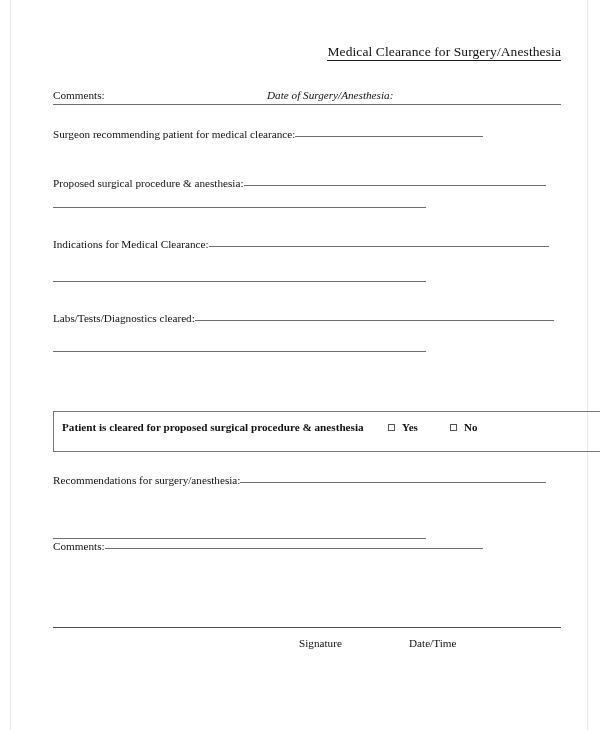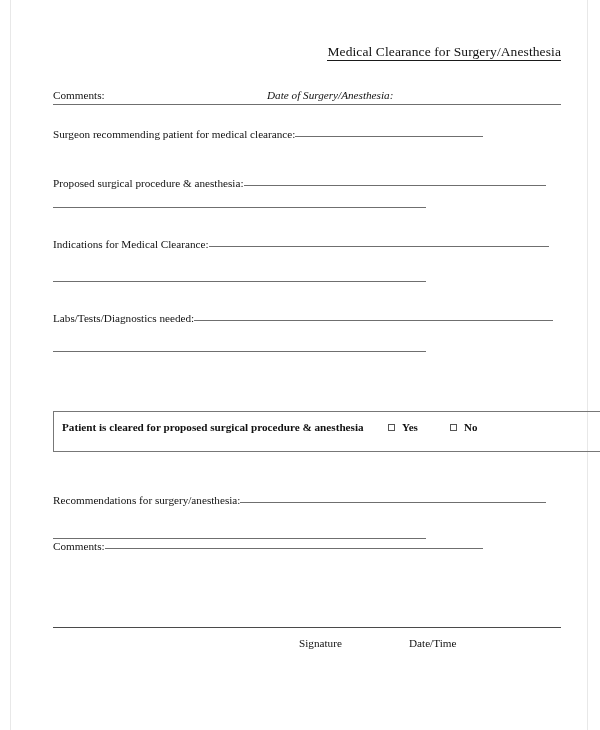--- a/index.html
+++ b/index.html
@@ -156,35 +156,35 @@
       <span class="lbl">Proposed surgical procedure &amp; anesthesia:</span><span class="fill" style="width:302px;"></span>
     </div>
     <div class="rule" style="top:207px; width:373px;"></div>
 
     <div class="row" style="top:236px;">
       <span class="lbl">Indications for Medical Clearance:</span><span class="fill" style="width:340px;"></span>
     </div>
     <div class="rule" style="top:281px; width:373px;"></div>
 
     <div class="row" style="top:310px;">
-      <span class="lbl">Labs/Tests/Diagnostics needed:</span><span class="fill" style="width:359px;"></span>
+      <span class="lbl">Labs/Tests/Diagnostics cleared:</span><span class="fill" style="width:359px;"></span>
     </div>
     <div class="rule" style="top:351px; width:373px;"></div>
 
     <div class="cleared-box">
       <div class="cleared-text">Patient is cleared for proposed surgical procedure &amp; anesthesia</div>
       <div class="opt" style="left:334px;">
         <span class="checkbox"></span><span>Yes</span>
       </div>
       <div class="opt" style="left:396px;">
         <span class="checkbox"></span><span>No</span>
       </div>
     </div>
 
-    <div class="row" style="top:492px;">
+    <div class="row" style="top:472px;">
       <span class="lbl">Recommendations for surgery/anesthesia:</span><span class="fill" style="width:306px;"></span>
     </div>
     <div class="rule" style="top:538px; width:373px;"></div>
 
     <div class="row" style="top:538px;">
       <span class="lbl">Comments:</span><span class="fill" style="width:378px;"></span>
     </div>
 
     <div class="rule dark" style="top:627px; width:508px;"></div>
     <div class="sig" style="left:246px;">Signature</div>

